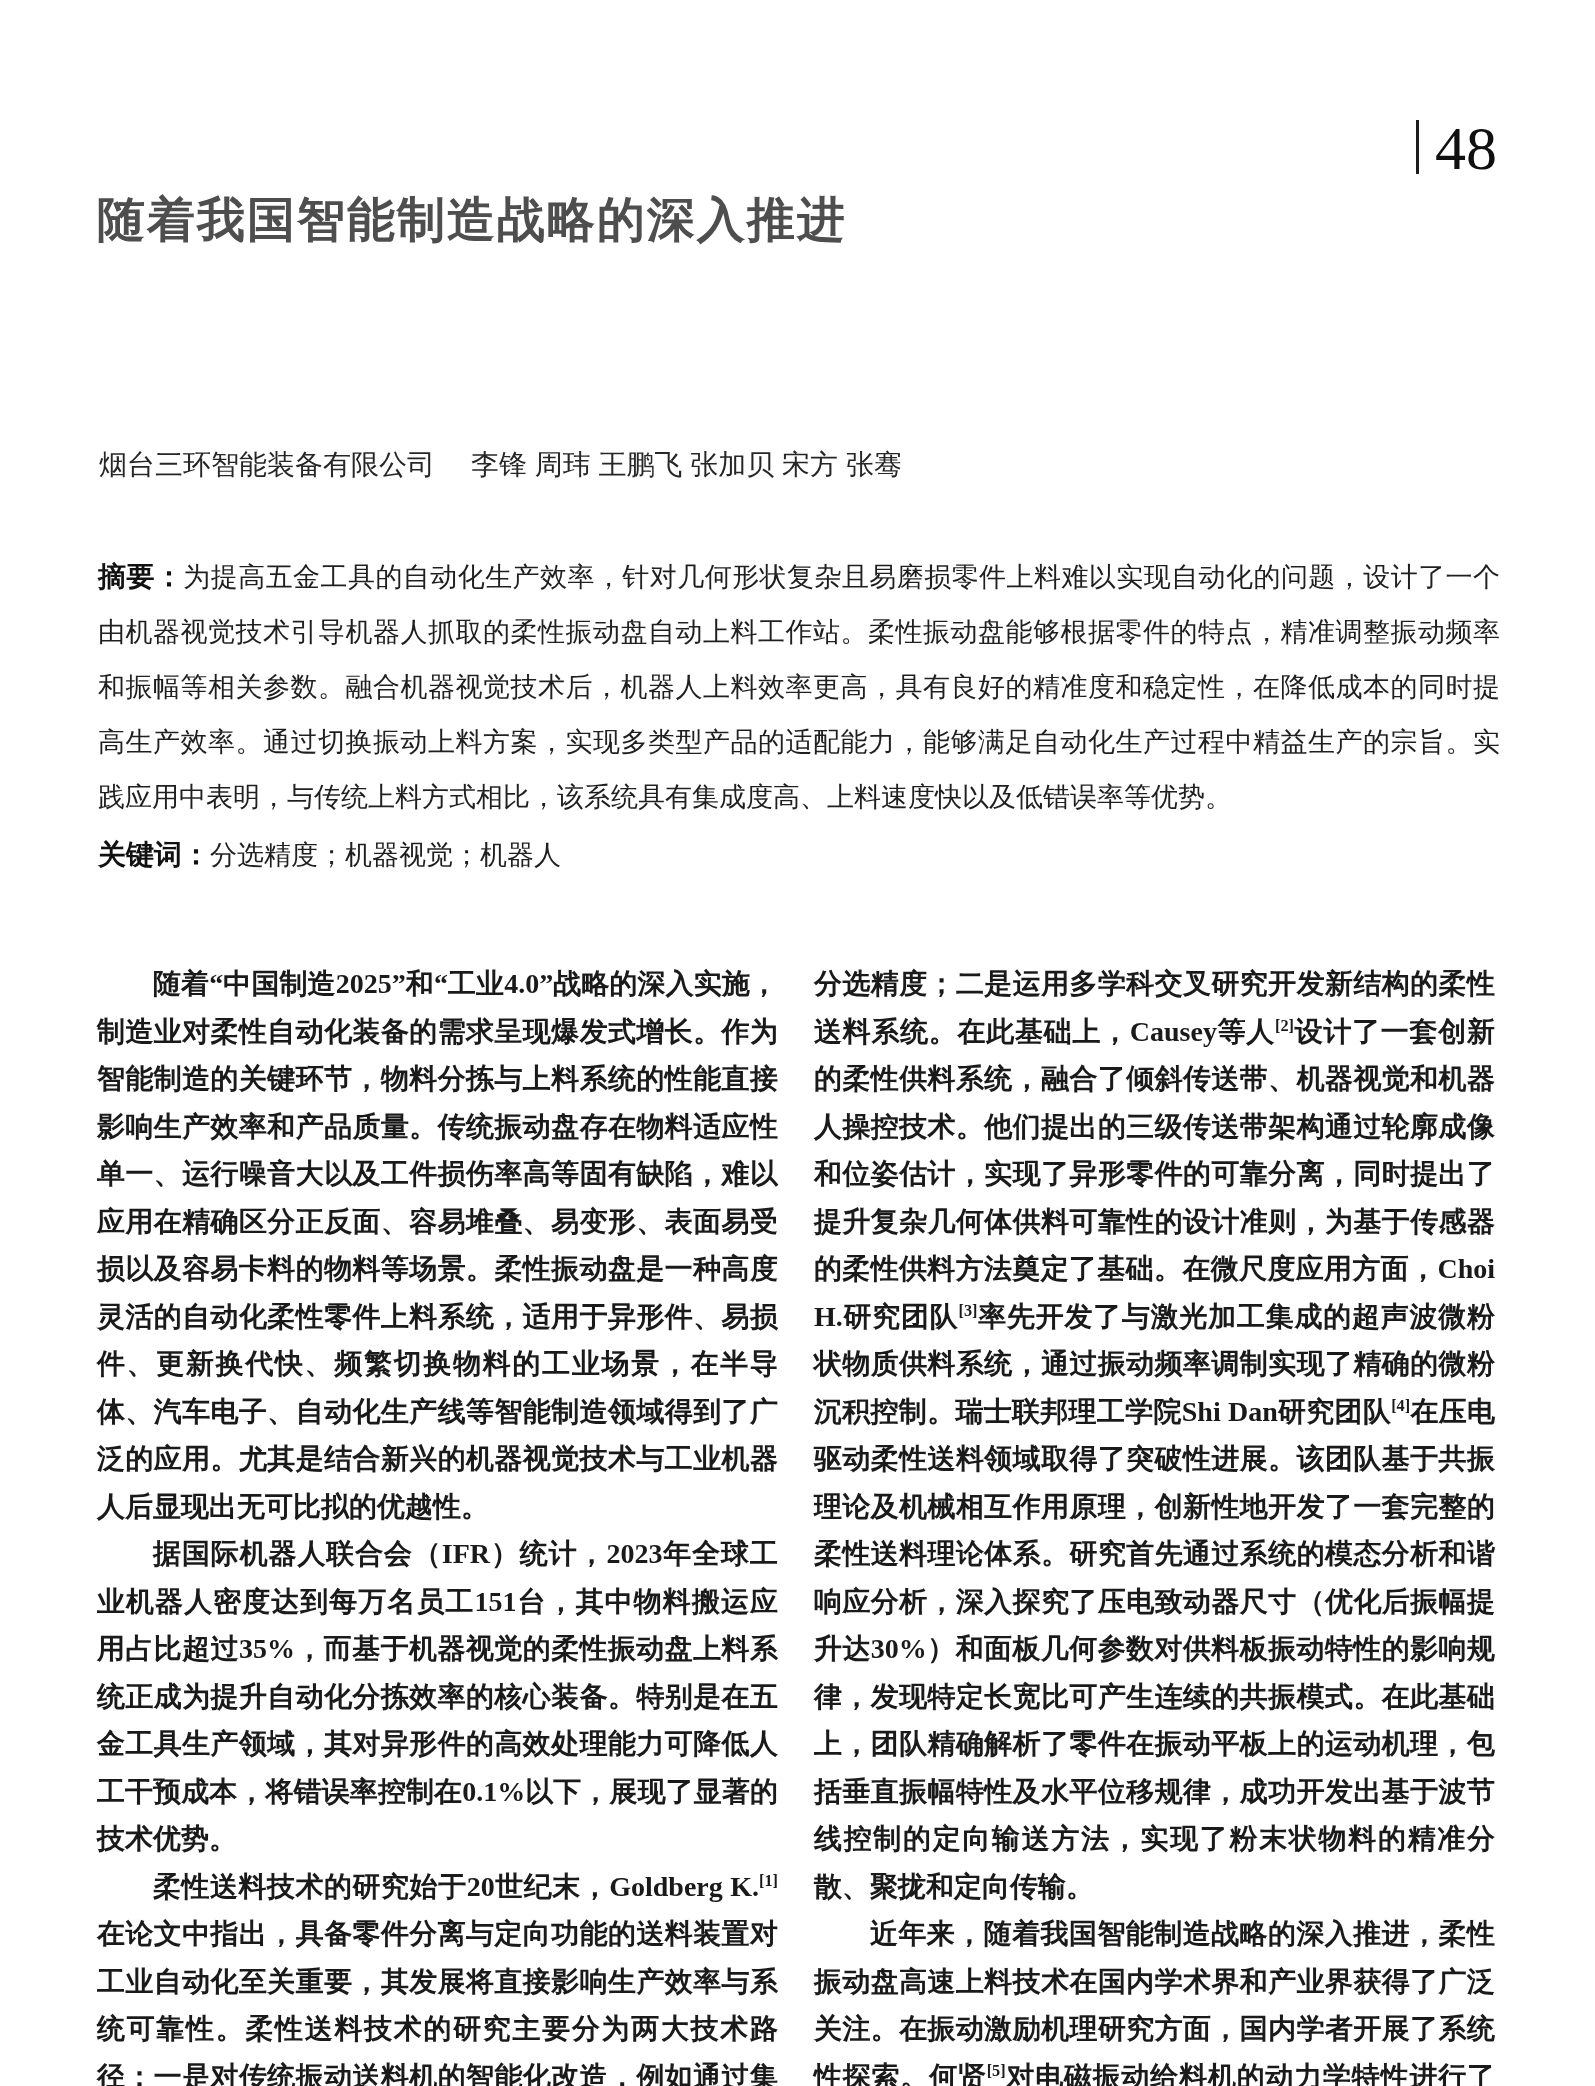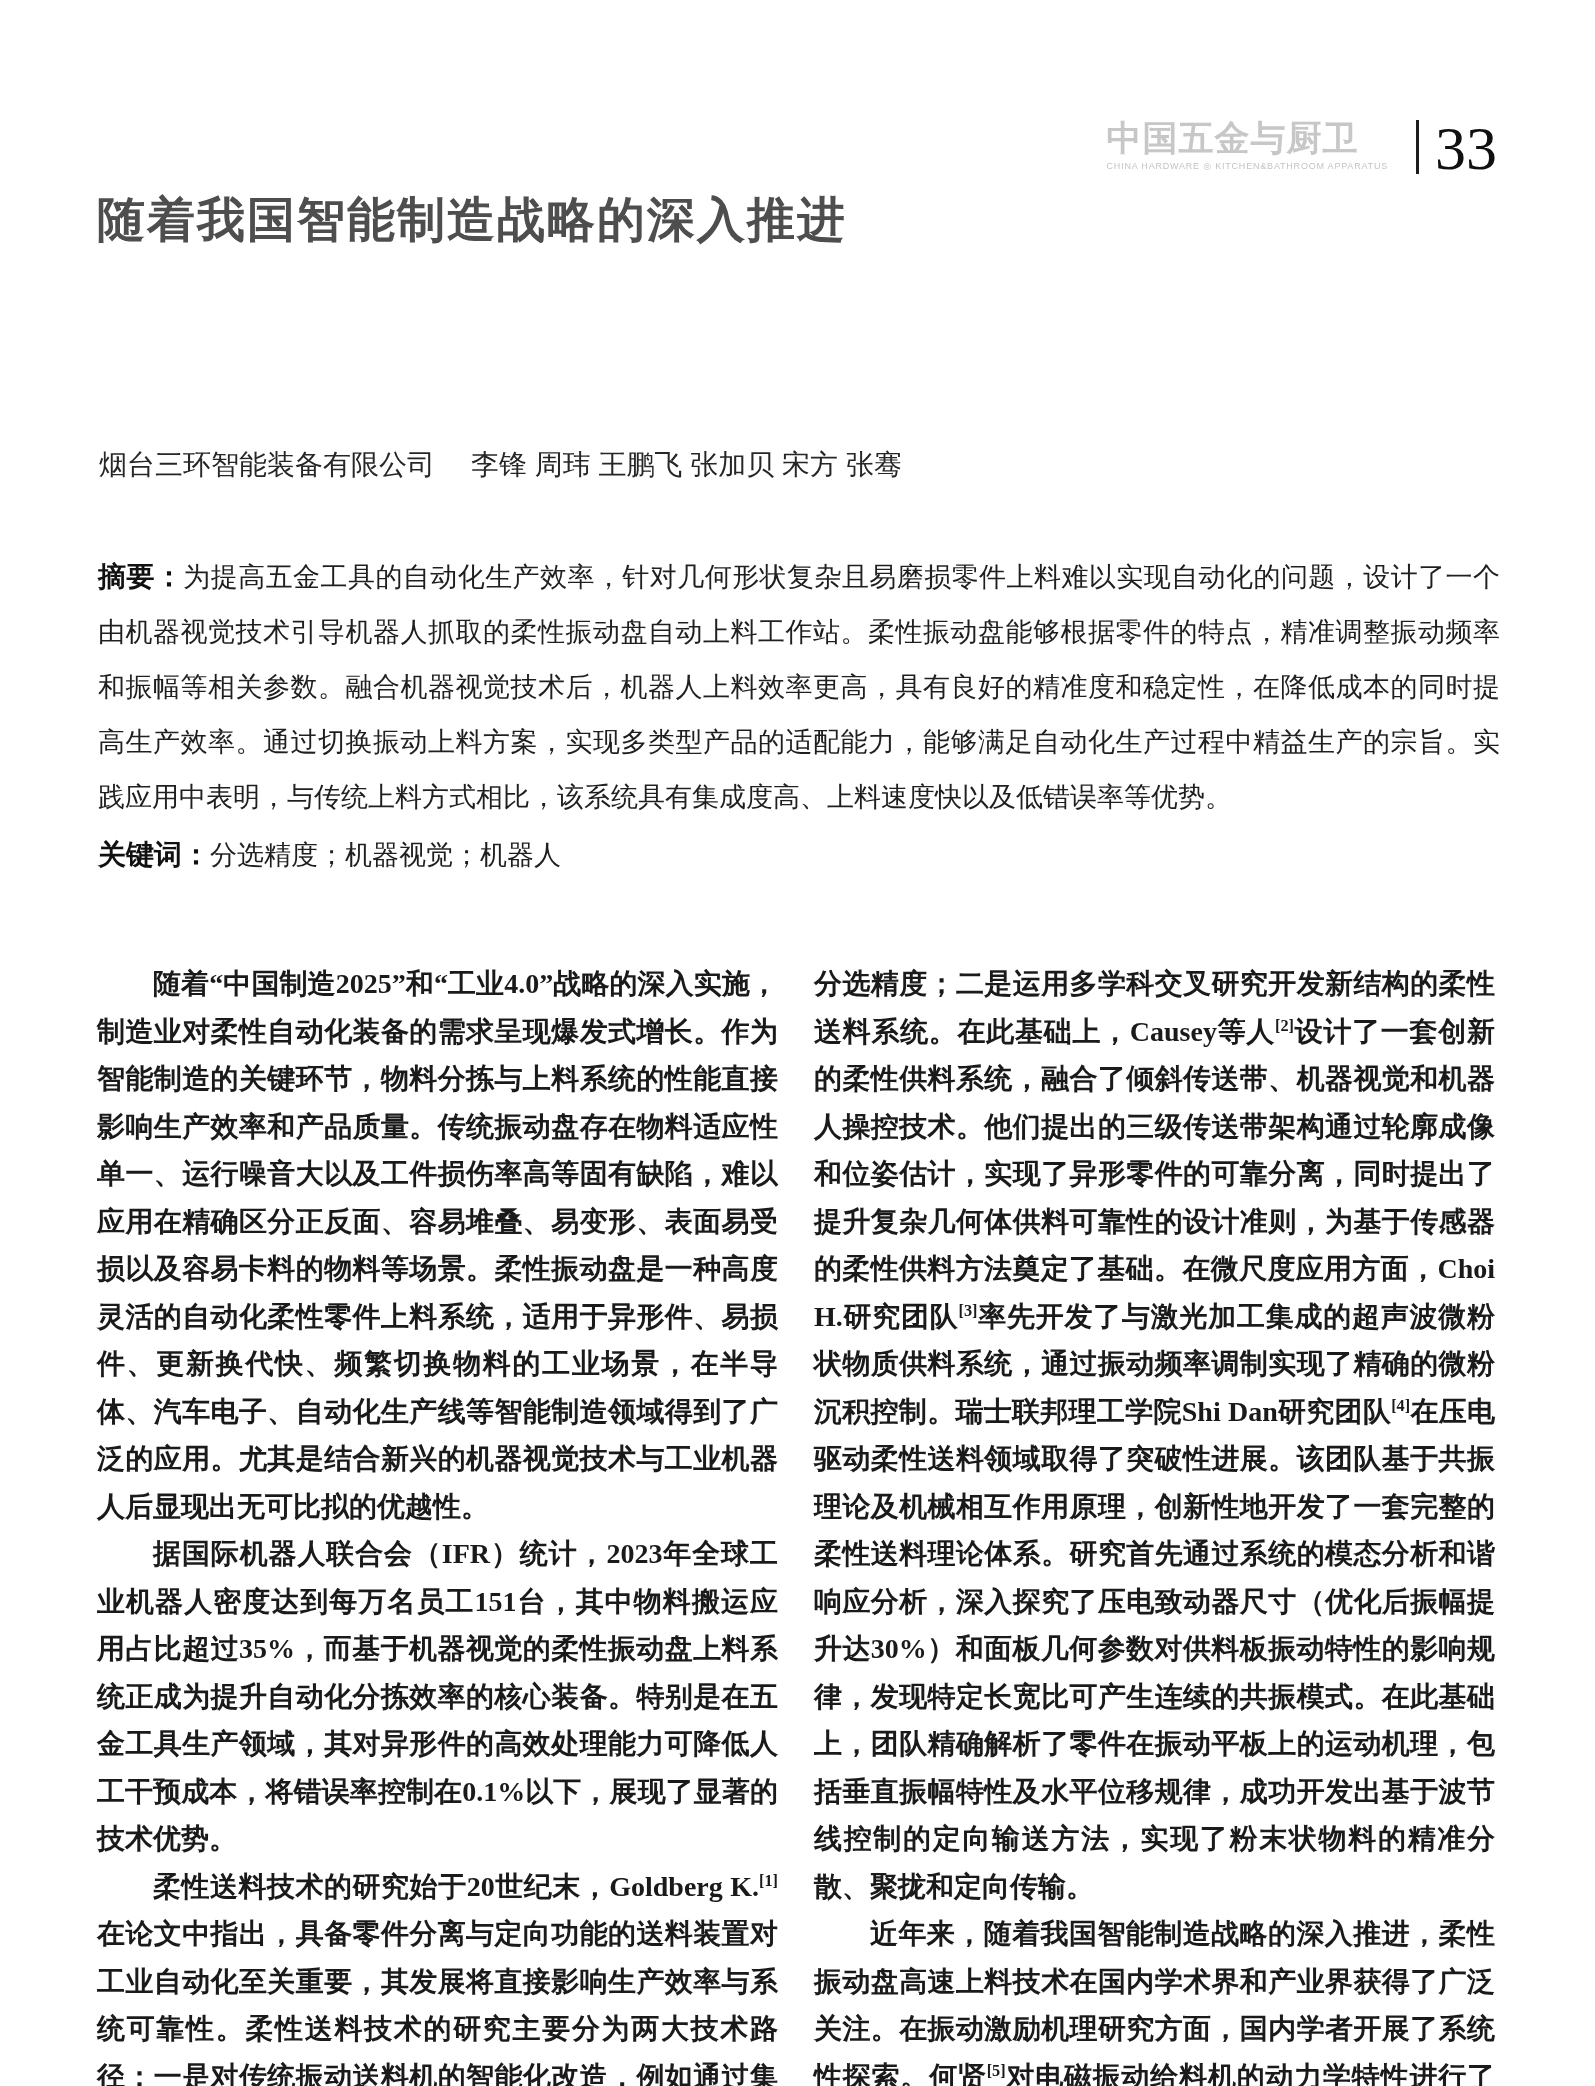--- a/index.html
+++ b/index.html
@@ -84,26 +84,22 @@
   .body-p sup {
     font-size:0.58em; line-height:0; vertical-align:super;
   }
 </style>
 </head>
 <body>
 
 <div class="page">
 
   <div class="masthead">
-    <div class="logo-block">
-      <div class="logo-cn">中国五金与厨卫</div>
-      <div class="logo-en">CHINA HARDWARE ◎ KITCHEN&amp;BATHROOM APPARATUS</div>
-    </div>
     <div class="mast-divider"></div>
-    <div class="page-number">33</div>
+    <div class="page-number">48</div>
   </div>
 
   <h1 class="article-title">
     <div>随着我国智能制造战略的深入推进</div>
   </h1>
 
   <div class="authors">
     <span class="affiliation">烟台三环智能装备有限公司</span>
     <span class="author-names">李锋 周玮 王鹏飞 张加贝 宋方 张骞</span>
   </div>

